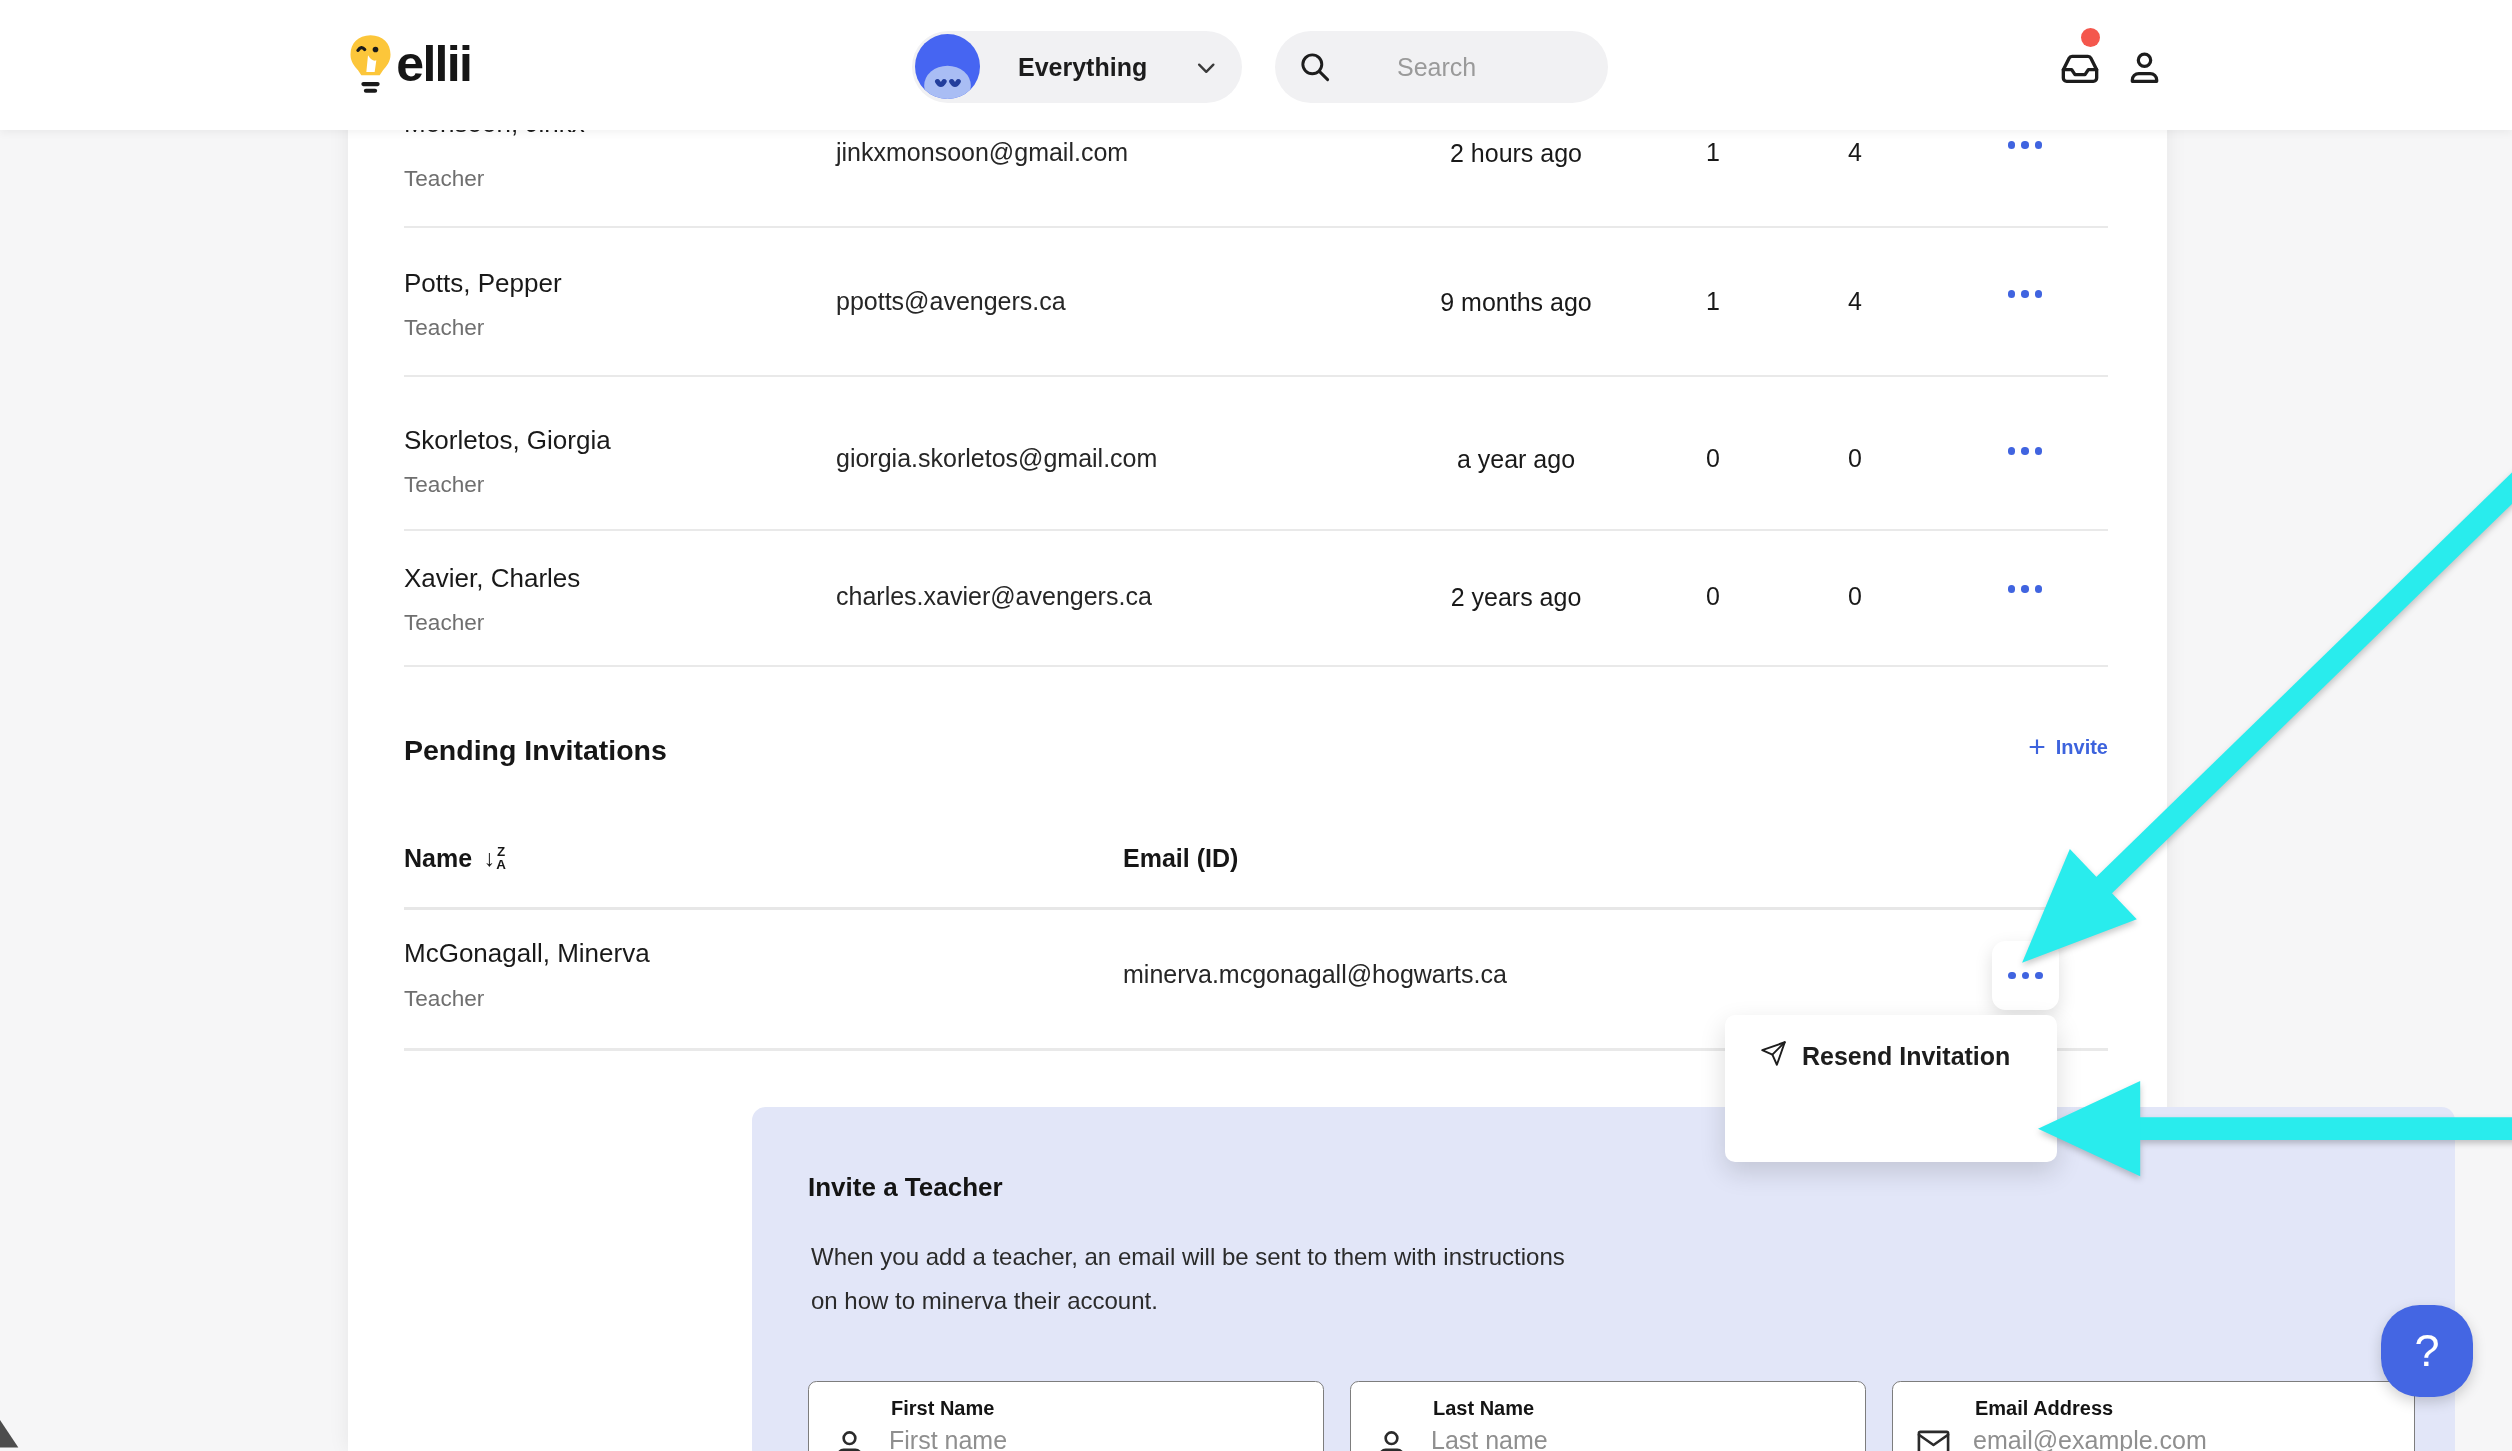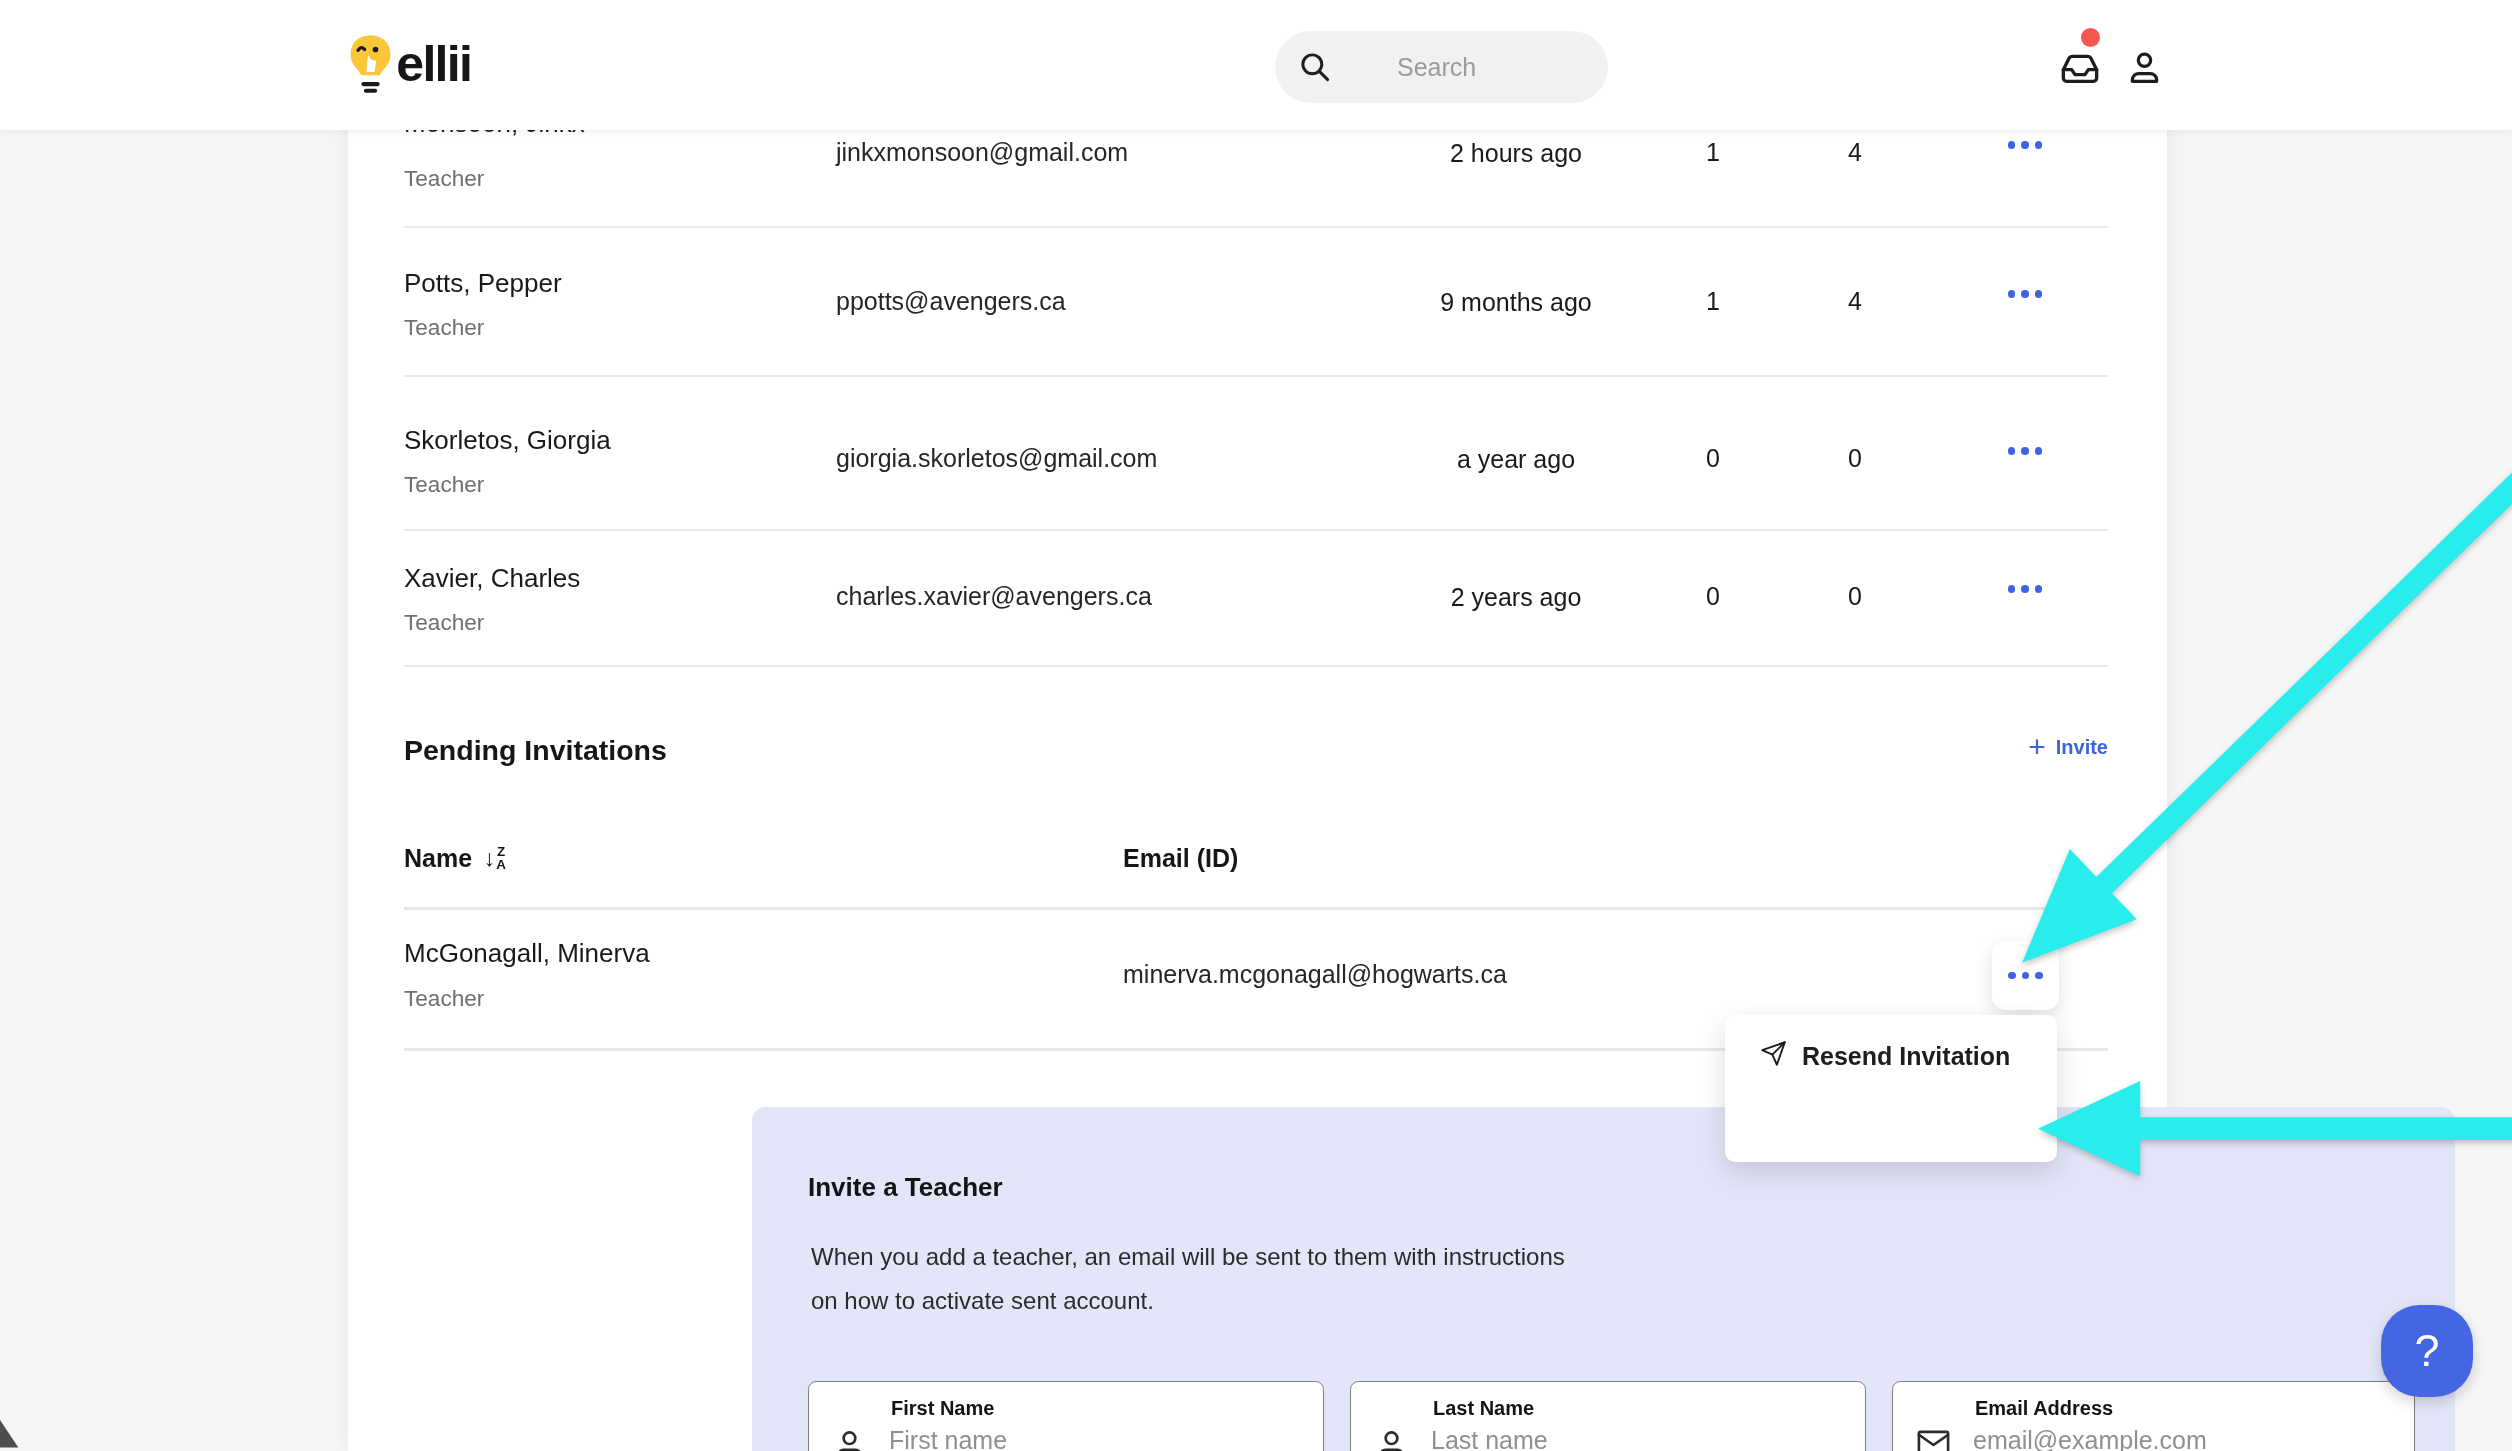--- a/index.html
+++ b/index.html
@@ -182,21 +182,21 @@
     <div class="pending-divider"></div>
 
     <div class="pi-name">McGonagall, Minerva</div>
     <div class="pi-role">Teacher</div>
     <div class="pi-email">minerva.mcgonagall@hogwarts.ca</div>
     <div class="pi-divider"></div>
 
     <div class="invite-panel">
       <div class="ip-title">Invite a Teacher</div>
       <div class="ip-desc1">When you add a teacher, an email will be sent to them with instructions</div>
-      <div class="ip-desc2">on how to activate sent account.</div>
+      <div class="ip-desc2">on how to minerva their account.</div>
 
       <div class="field" style="left:56px;width:516px;">
         <div class="field-label">First Name</div>
         <span class="field-icon">
           <svg width="35" height="39" viewBox="0 0 24 24" fill="none" stroke="#2b2b2b" stroke-width="1.8" stroke-linecap="round" stroke-linejoin="round">
               <circle cx="12" cy="7" r="4"></circle>
               <path d="M20 21v-2a4 4 0 0 0-4-4H8a4 4 0 0 0-4 4v2z"></path>
             </svg>
         </span>
         <input type="text" placeholder="First name" style="">
@@ -250,20 +250,43 @@
           <path d="M24 28 q5 8 10 6 l-2 14 h-10 z" fill="#ffffff"></path>
           <path d="M12 22 q4 -6 8 -1" stroke="#1a1a1a" stroke-width="4" fill="none" stroke-linecap="round"></path>
           <circle cx="33" cy="21" r="3.4" fill="#1a1a1a"></circle>
           <rect x="16" y="60" width="22" height="5" rx="2.5" fill="#1a1a1a"></rect>
           <rect x="19" y="68" width="16" height="5" rx="2.5" fill="#1a1a1a"></rect>
         </svg>
       </span>
       <span class="logo-text">ellii</span>
     </div>
 
+    <div class="pill scope-pill">
+      <span class="scope-avatar">
+        <svg width="65" height="65" viewBox="0 0 78 78">
+          <defs>
+              <clipPath id="avclip">
+                <circle cx="39" cy="39" r="39"></circle>
+              </clipPath>
+            </defs>
+          <circle cx="39" cy="39" r="39" fill="#4665f2"></circle>
+          <g clip-path="url(#avclip)">
+            <ellipse cx="39" cy="62" rx="28" ry="24" fill="#a9bdf4"></ellipse>
+            <path d="M27 57 q4 7 8 0" stroke="#233e9c" stroke-width="6" fill="none" stroke-linecap="round"></path>
+            <path d="M44 57 q4 7 8 0" stroke="#233e9c" stroke-width="6" fill="none" stroke-linecap="round"></path>
+          </g>
+        </svg>
+      </span>
+      <span class="scope-label">Everything</span>
+      <span class="scope-chevron">
+        <svg width="28.5" height="28.5" viewBox="0 0 24 24" fill="none" stroke="#3a3a3a" stroke-width="2" stroke-linecap="round" stroke-linejoin="round">
+            <polyline points="6 9 12 15 18 9"></polyline>
+          </svg>
+      </span>
+    </div>
 
     <div class="pill search-pill">
       <span class="search-ico">
         <svg width="35" height="35" viewBox="0 0 24 24" fill="none" stroke="#1d1d1d" stroke-width="2" stroke-linecap="round">
             <circle cx="10.5" cy="10.5" r="6.5"></circle>
             <line x1="15.5" y1="15.5" x2="21" y2="21"></line>
           </svg>
       </span>
       <input type="text" placeholder="Search" style="">
     </div>

